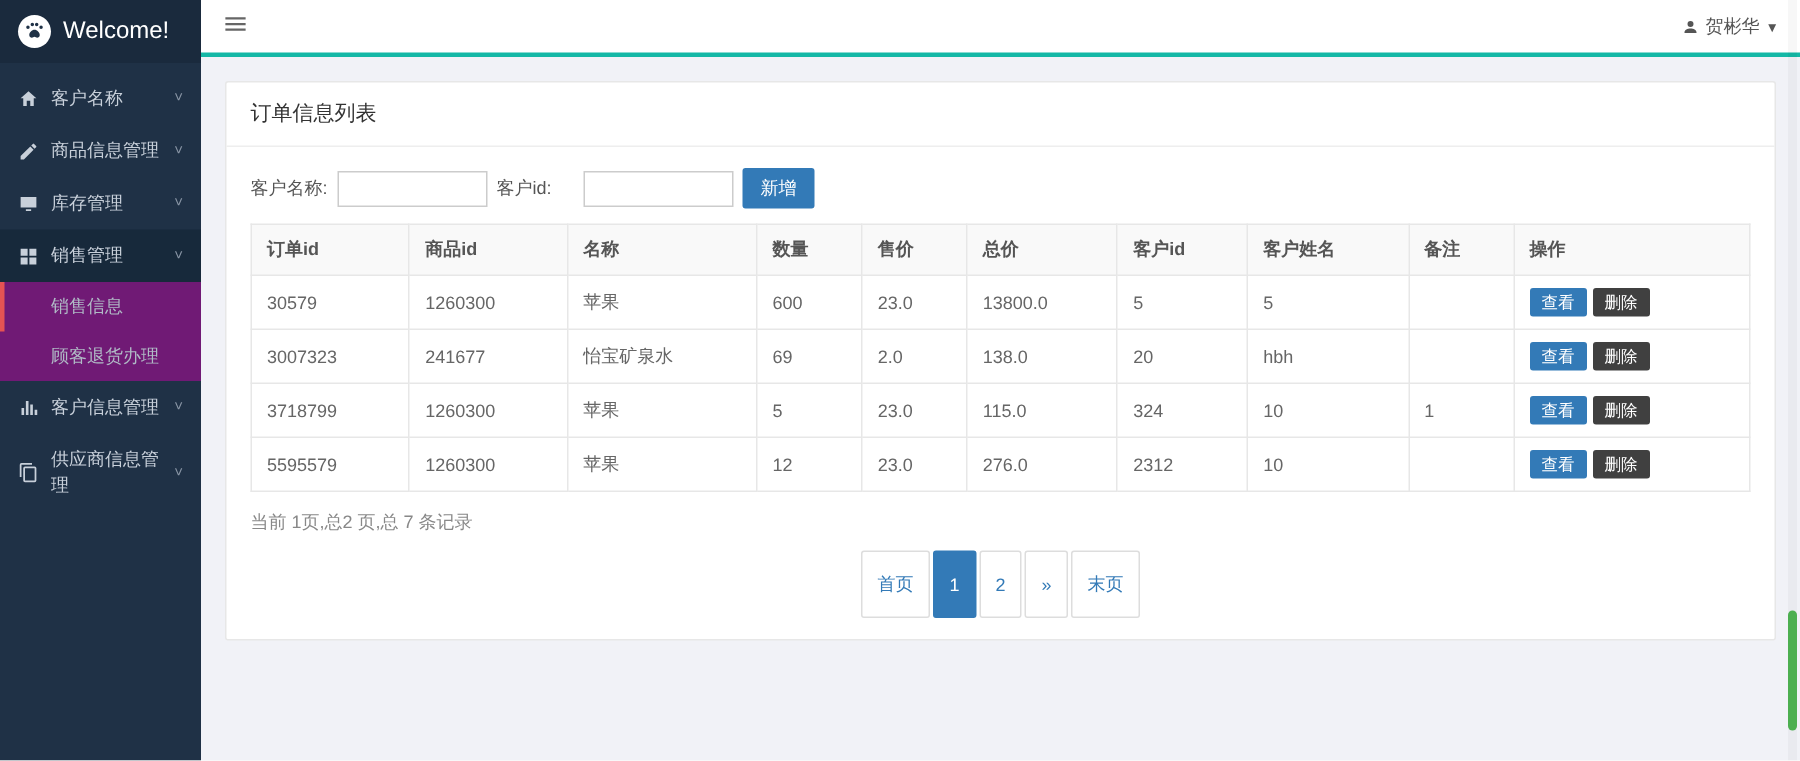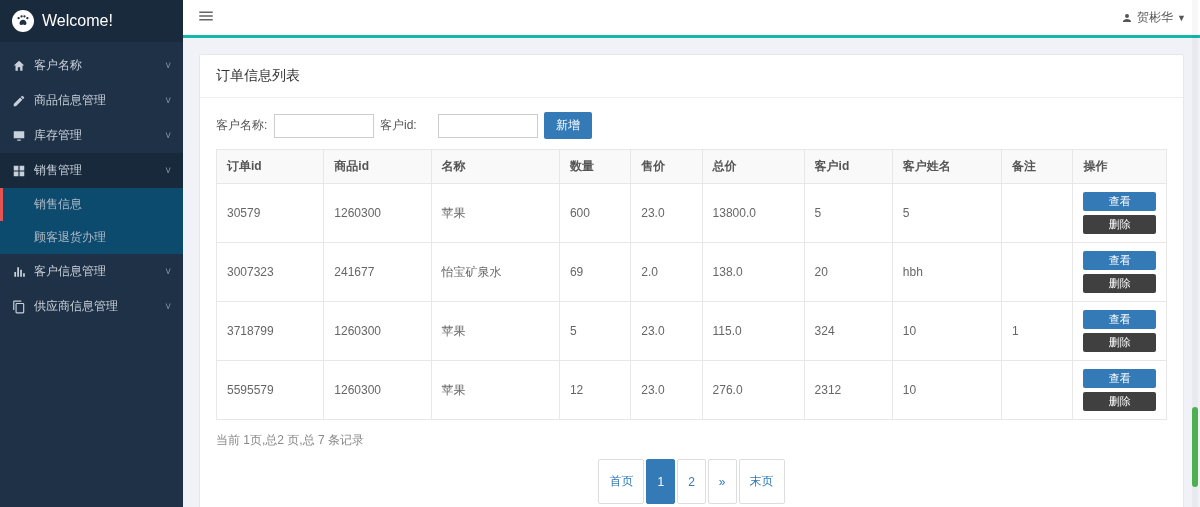--- a/index.html
+++ b/index.html
@@ -1,36 +1,36 @@
 <!DOCTYPE html>
 <html><head>
   <meta charset="utf-8">
   <style>
     * { margin: 0; padding: 0; box-sizing: border-box; }
     body { font-family: "Microsoft YaHei", Arial, sans-serif; font-size: 12px; color: #333; background: #f5f5f5; }
     
     .app { display: flex; height: 507px; width: 1200px; overflow: hidden; position: relative; }
     
     
-    .sidebar { width: 183px; background: #1f3146; color: #fff; flex-shrink: 0; display: flex; flex-direction: column; }
+    .sidebar { width: 134px; background: #1f3146; color: #fff; flex-shrink: 0; display: flex; flex-direction: column; }
     .brand { display: flex; align-items: center; padding: 10px 12px; background: #1a2a3d; }
     .brand-icon { width: 22px; height: 22px; border-radius: 50%; background: #fff; display: flex; align-items: center; justify-content: center; margin-right: 8px; }
     .brand-icon svg { width: 14px; height: 14px; fill: #1f3146; }
     .brand-text { color: #fff; font-size: 16px; font-weight: 500; }
     .tagline { color: #4a8fd4; font-size: 13px; padding: 8px 12px; }
     
     .nav { list-style: none; margin-top: 6px; }
     .nav-item { display: flex; align-items: center; padding: 9px 12px; cursor: pointer; color: #c8d0da; position: relative; }
     .nav-item.active { background: #17293b; }
     .nav-icon { width: 14px; height: 14px; margin-right: 8px; display: inline-flex; align-items: center; justify-content: center; }
     .nav-icon svg { width: 14px; height: 14px; fill: currentColor; }
     .nav-label { flex: 1; font-size: 12px; }
     .nav-caret { font-size: 10px; color: #8a96a6; }
     
-    .subnav { list-style: none; background: #0c4a6e; }
+    .subnav { list-style: none; background: #701a75; }
     .subnav-item { padding: 8px 12px 8px 34px; cursor: pointer; color: #b0bac6; font-size: 12px; position: relative; }
     .subnav-item.active::before { content: ''; position: absolute; left: 0; top: 0; bottom: 0; width: 3px; background: #e55353; }
     
     
     .main { flex: 1; display: flex; flex-direction: column; background: #f1f2f7; }
     .topbar { height: 38px; background: #fff; border-bottom: 3px solid #14b8a6; display: flex; align-items: center; padding: 0 14px; justify-content: space-between; }
     .hamburger { cursor: pointer; color: #666; }
     .hamburger svg { width: 18px; height: 18px; fill: currentColor; }
     .userbox { display: flex; align-items: center; color: #555; font-size: 12px; cursor: pointer; }
     .userbox svg { width: 12px; height: 12px; fill: currentColor; margin-right: 4px; }
@@ -46,21 +46,21 @@
     .filter-input { border: 1px solid #ccc; height: 24px; width: 100px; padding: 0 6px; font-size: 12px; }
     .btn { border: none; cursor: pointer; padding: 5px 12px; font-size: 12px; border-radius: 2px; color: #fff; }
     .btn-primary { background: #337ab7; }
     .btn-sm { padding: 2px 8px; font-size: 11px; }
     .btn-danger { background: #404040; }
     
     table.data { width: 100%; border-collapse: collapse; margin-top: 8px; }
     table.data th, table.data td { border: 1px solid #e7e7e7; padding: 8px 10px; text-align: left; font-size: 12px; }
     table.data th { background: #f9f9f9; color: #555; font-weight: 600; }
     table.data td { color: #666; }
-    .ops { display: flex; gap: 4px; flex-direction: column; }
+    .ops { display: flex; gap: 4px; }
     
     .summary { font-size: 12px; color: #888; margin-top: 12px; }
     .pager { display: flex; justify-content: center; margin-top: 10px; gap: 2px; }
     .page-btn { border: 1px solid #ddd; background: #fff; color: #337ab7; padding: 13px 10px; font-size: 12px; cursor: pointer; border-radius: 2px; }
     .page-btn.active { background: #337ab7; color: #fff; border-color: #337ab7; }
 
     .scroll-indicator { position: absolute; right: 2px; top: 0; width: 6px; height: 100%; background: rgba(0,0,0,0.03); }
     .scroll-thumb { position: absolute; right: 0; bottom: 20px; width: 6px; height: 80px; background: #4caf50; border-radius: 3px; }
   </style>
 </head>

